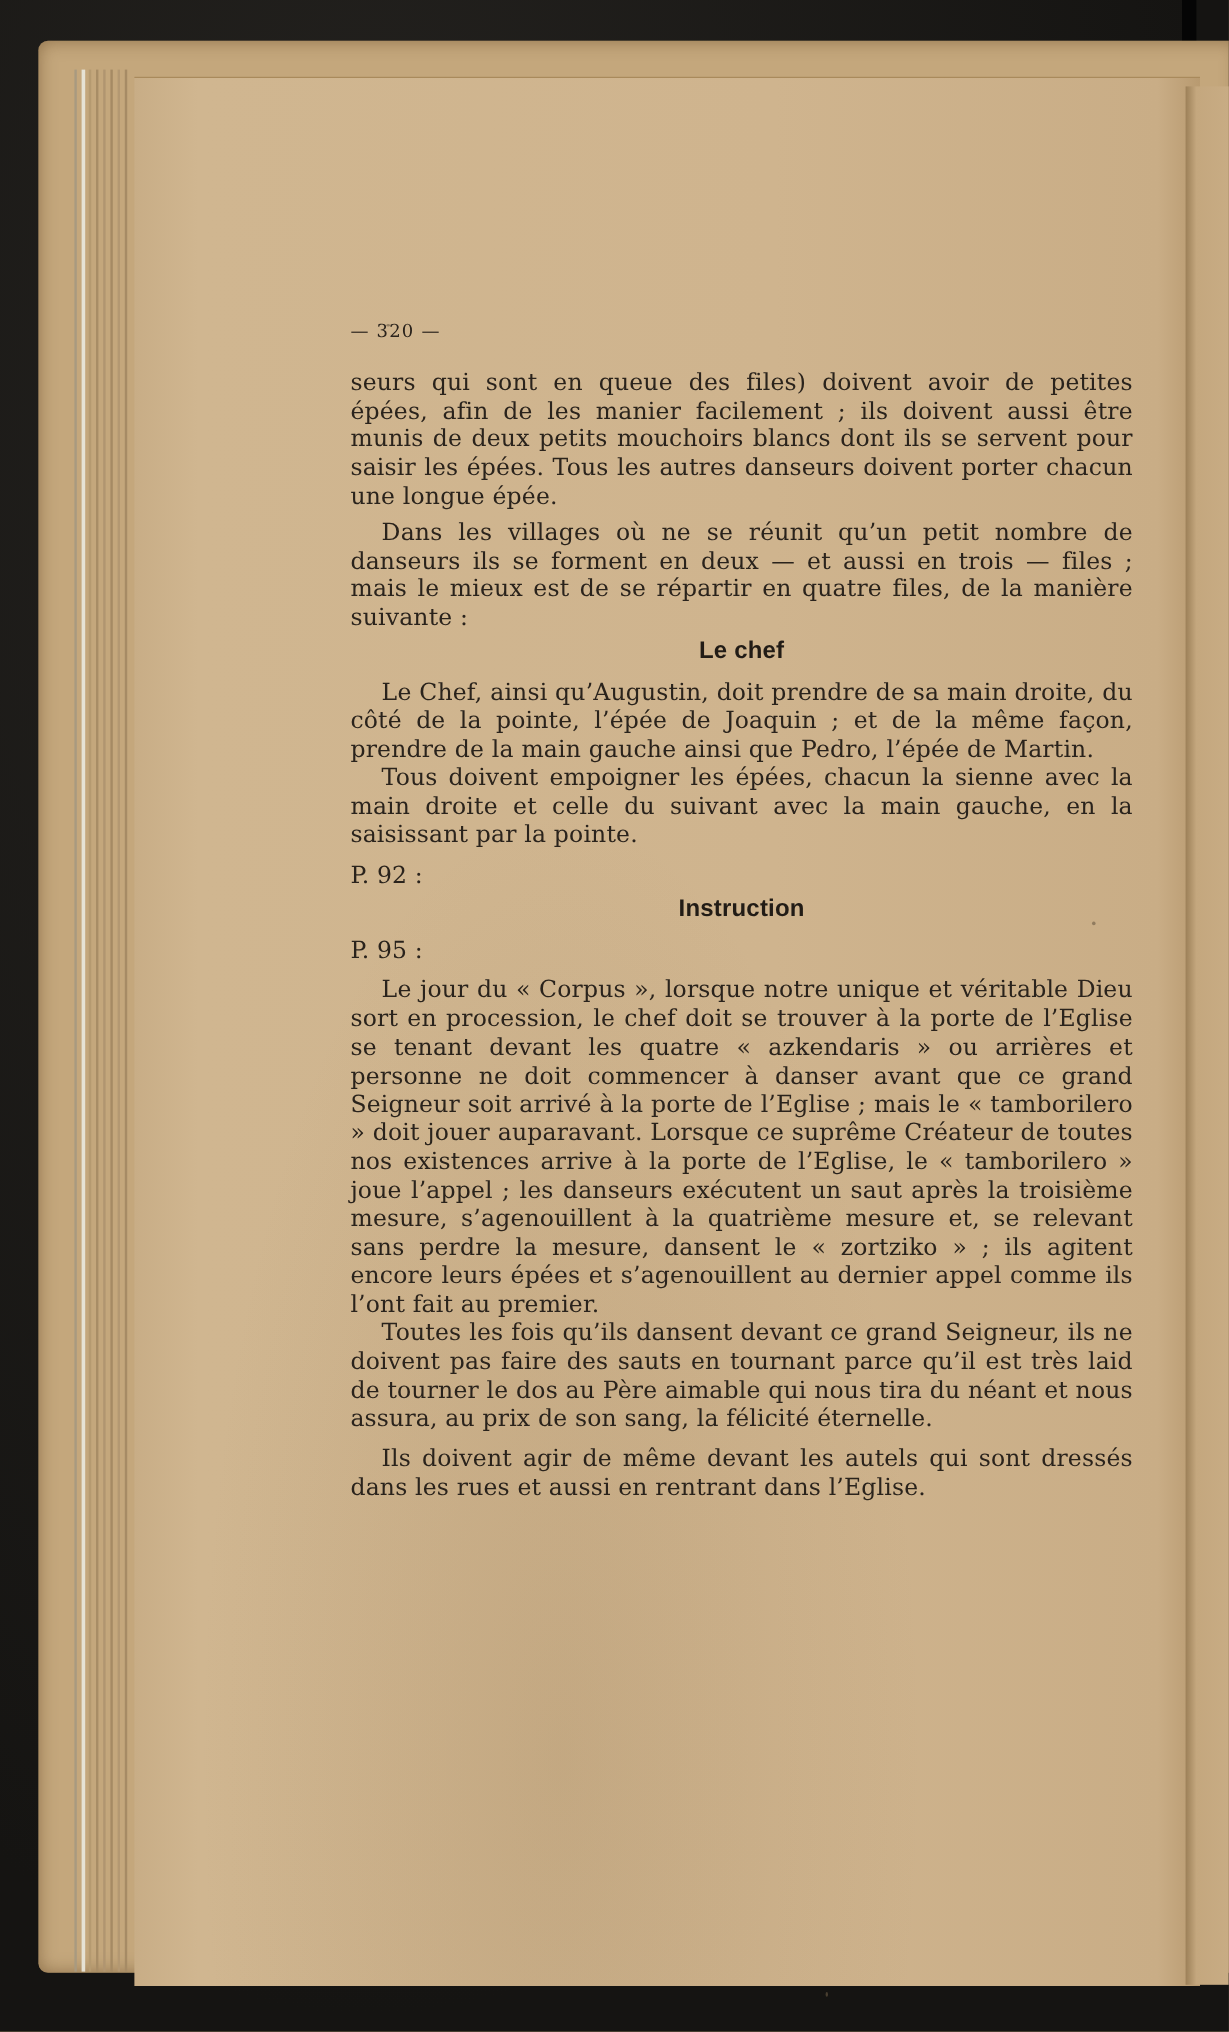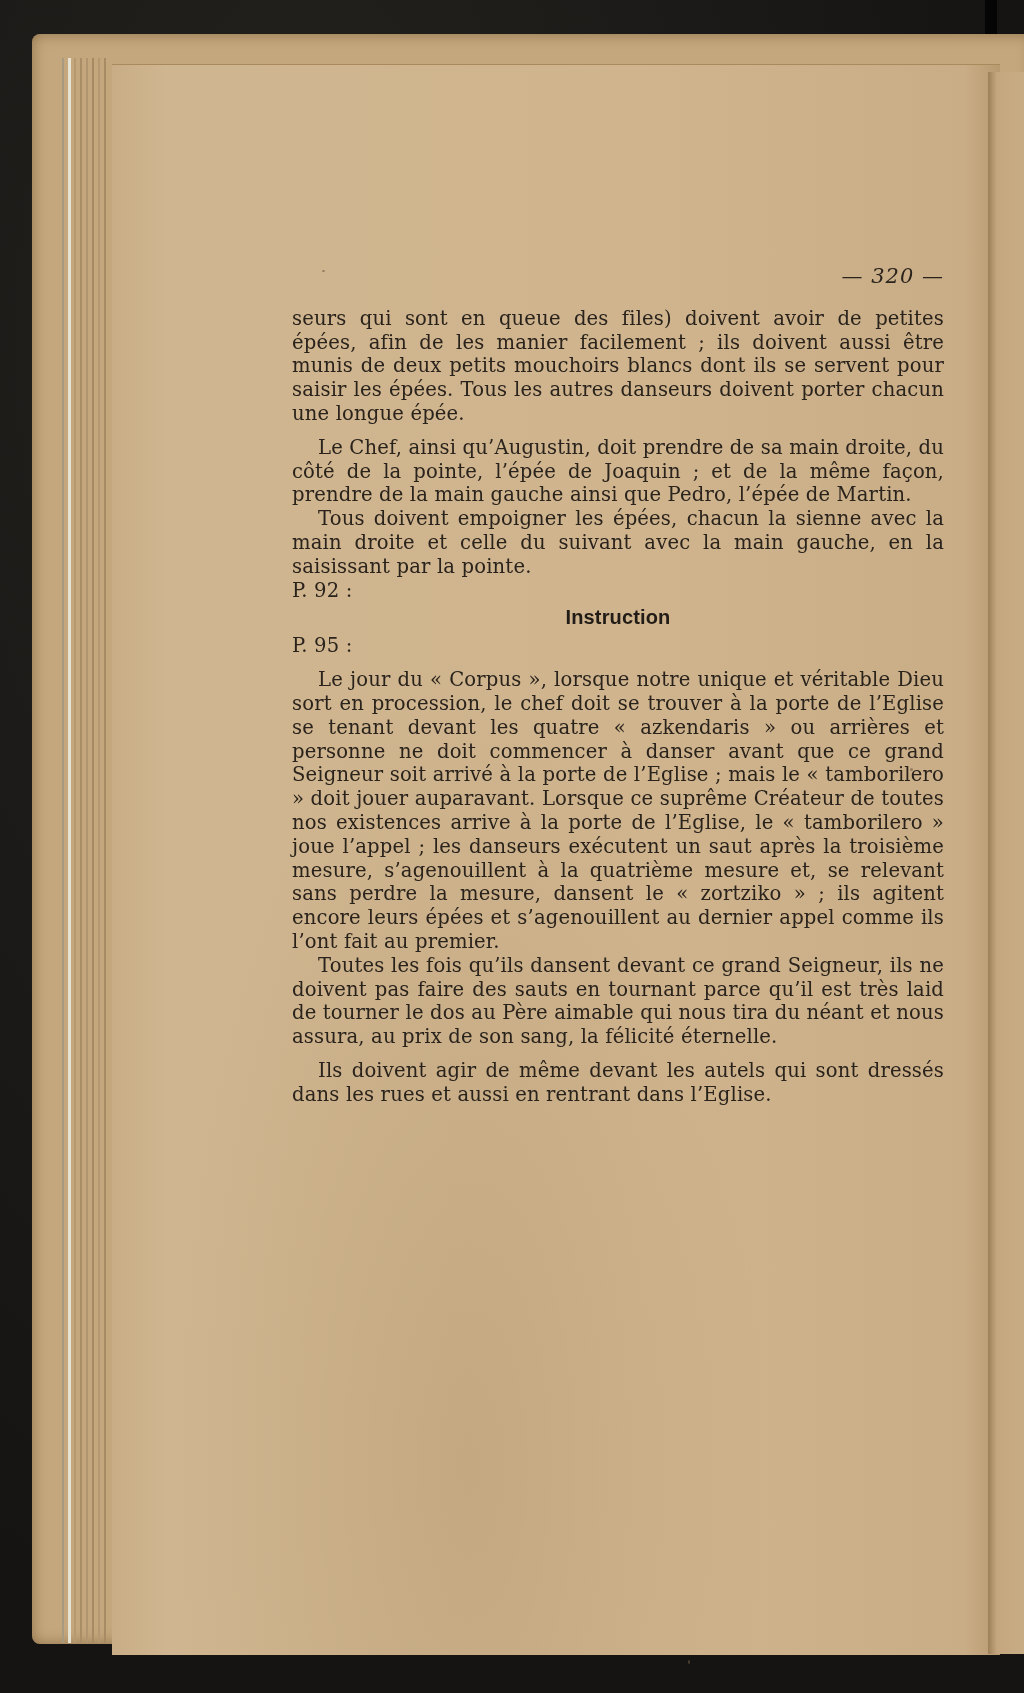--- a/index.html
+++ b/index.html
@@ -48,34 +48,33 @@
     position:absolute; left:988px; top:72px; width:36px; height:1582px;
     background:linear-gradient(90deg, #9c8058 0%, #c4a77e 25%, #c8ac84 100%);
   }
   .text-block {
     position:absolute; left:292px; top:265px; width:652px;
     color:#2a231c;
     font-size:19.6px; line-height:23.8px;
     letter-spacing:0.15px;
   }
   .folio {
-    text-align:right; font-size:21px; margin-bottom:18px; padding-left:0;
+    text-align:left; font-size:15px; margin-bottom:18px; padding-left:0;
     letter-spacing:1px;
-    font-style:italic;
   }
   p { margin:0; text-align:justify; text-align-last:left; }
   p.indent { text-indent:26px; }
   .gap-small { margin-top:6px; }
   .gap-med { margin-top:10px; }
   h3 {
     margin:2px 0 4px 0; text-align:center;
     font-family:"Liberation Sans", sans-serif; font-weight:bold;
     font-size:20px; line-height:26px; color:#221c16;
   }
-  .ref { text-align:center; }
+  .ref { margin-top:10px; text-align:center; }
   .speck { position:absolute; background:#6b5a44; border-radius:50%; opacity:0.6; }
 </style>
 </head>
 <body>
 
 <div class="backdrop"></div>
 <div class="right-gap"></div>
 
 <div class="cover">
   <div class="cover-stain"></div>
@@ -96,21 +95,23 @@
 <div class="page-fold"></div>
 
 <span class="speck" style="left:322px;top:270px;width:3px;height:2px;"></span>
 <span class="speck" style="left:910px;top:768px;width:3px;height:3px;"></span>
 <span class="speck" style="left:688px;top:1660px;width:2px;height:4px;"></span>
 
 <div class="text-block">
   <div class="folio">— 320 —</div>
 
   <p>seurs qui sont en queue des files) doivent avoir de petites épées, afin de les manier facilement ; ils doivent aussi être munis de deux petits mouchoirs blancs dont ils se servent pour saisir les épées. Tous les autres danseurs doivent porter chacun une longue épée.</p>
+  <p class="indent gap-small">Dans les villages où ne se réunit qu’un petit nombre de danseurs ils se forment en deux — et aussi en trois — files ; mais le mieux est de se répartir en quatre files, de la manière suivante :</p>
 
+  <h3>Le chef</h3>
 
   <p class="indent gap-med">Le Chef, ainsi qu’Augustin, doit prendre de sa main droite, du côté de la pointe, l’épée de Joaquin ; et de la même façon, prendre de la main gauche ainsi que Pedro, l’épée de Martin.</p>
   <p class="indent">Tous doivent empoigner les épées, chacun la sienne avec la main droite et celle du suivant avec la main gauche, en la saisissant par la pointe.</p>
 
   <p class="ref">P. 92 :</p>
   <h3>Instruction</h3>
 
 
   <p class="ref">P. 95 :</p>
 

